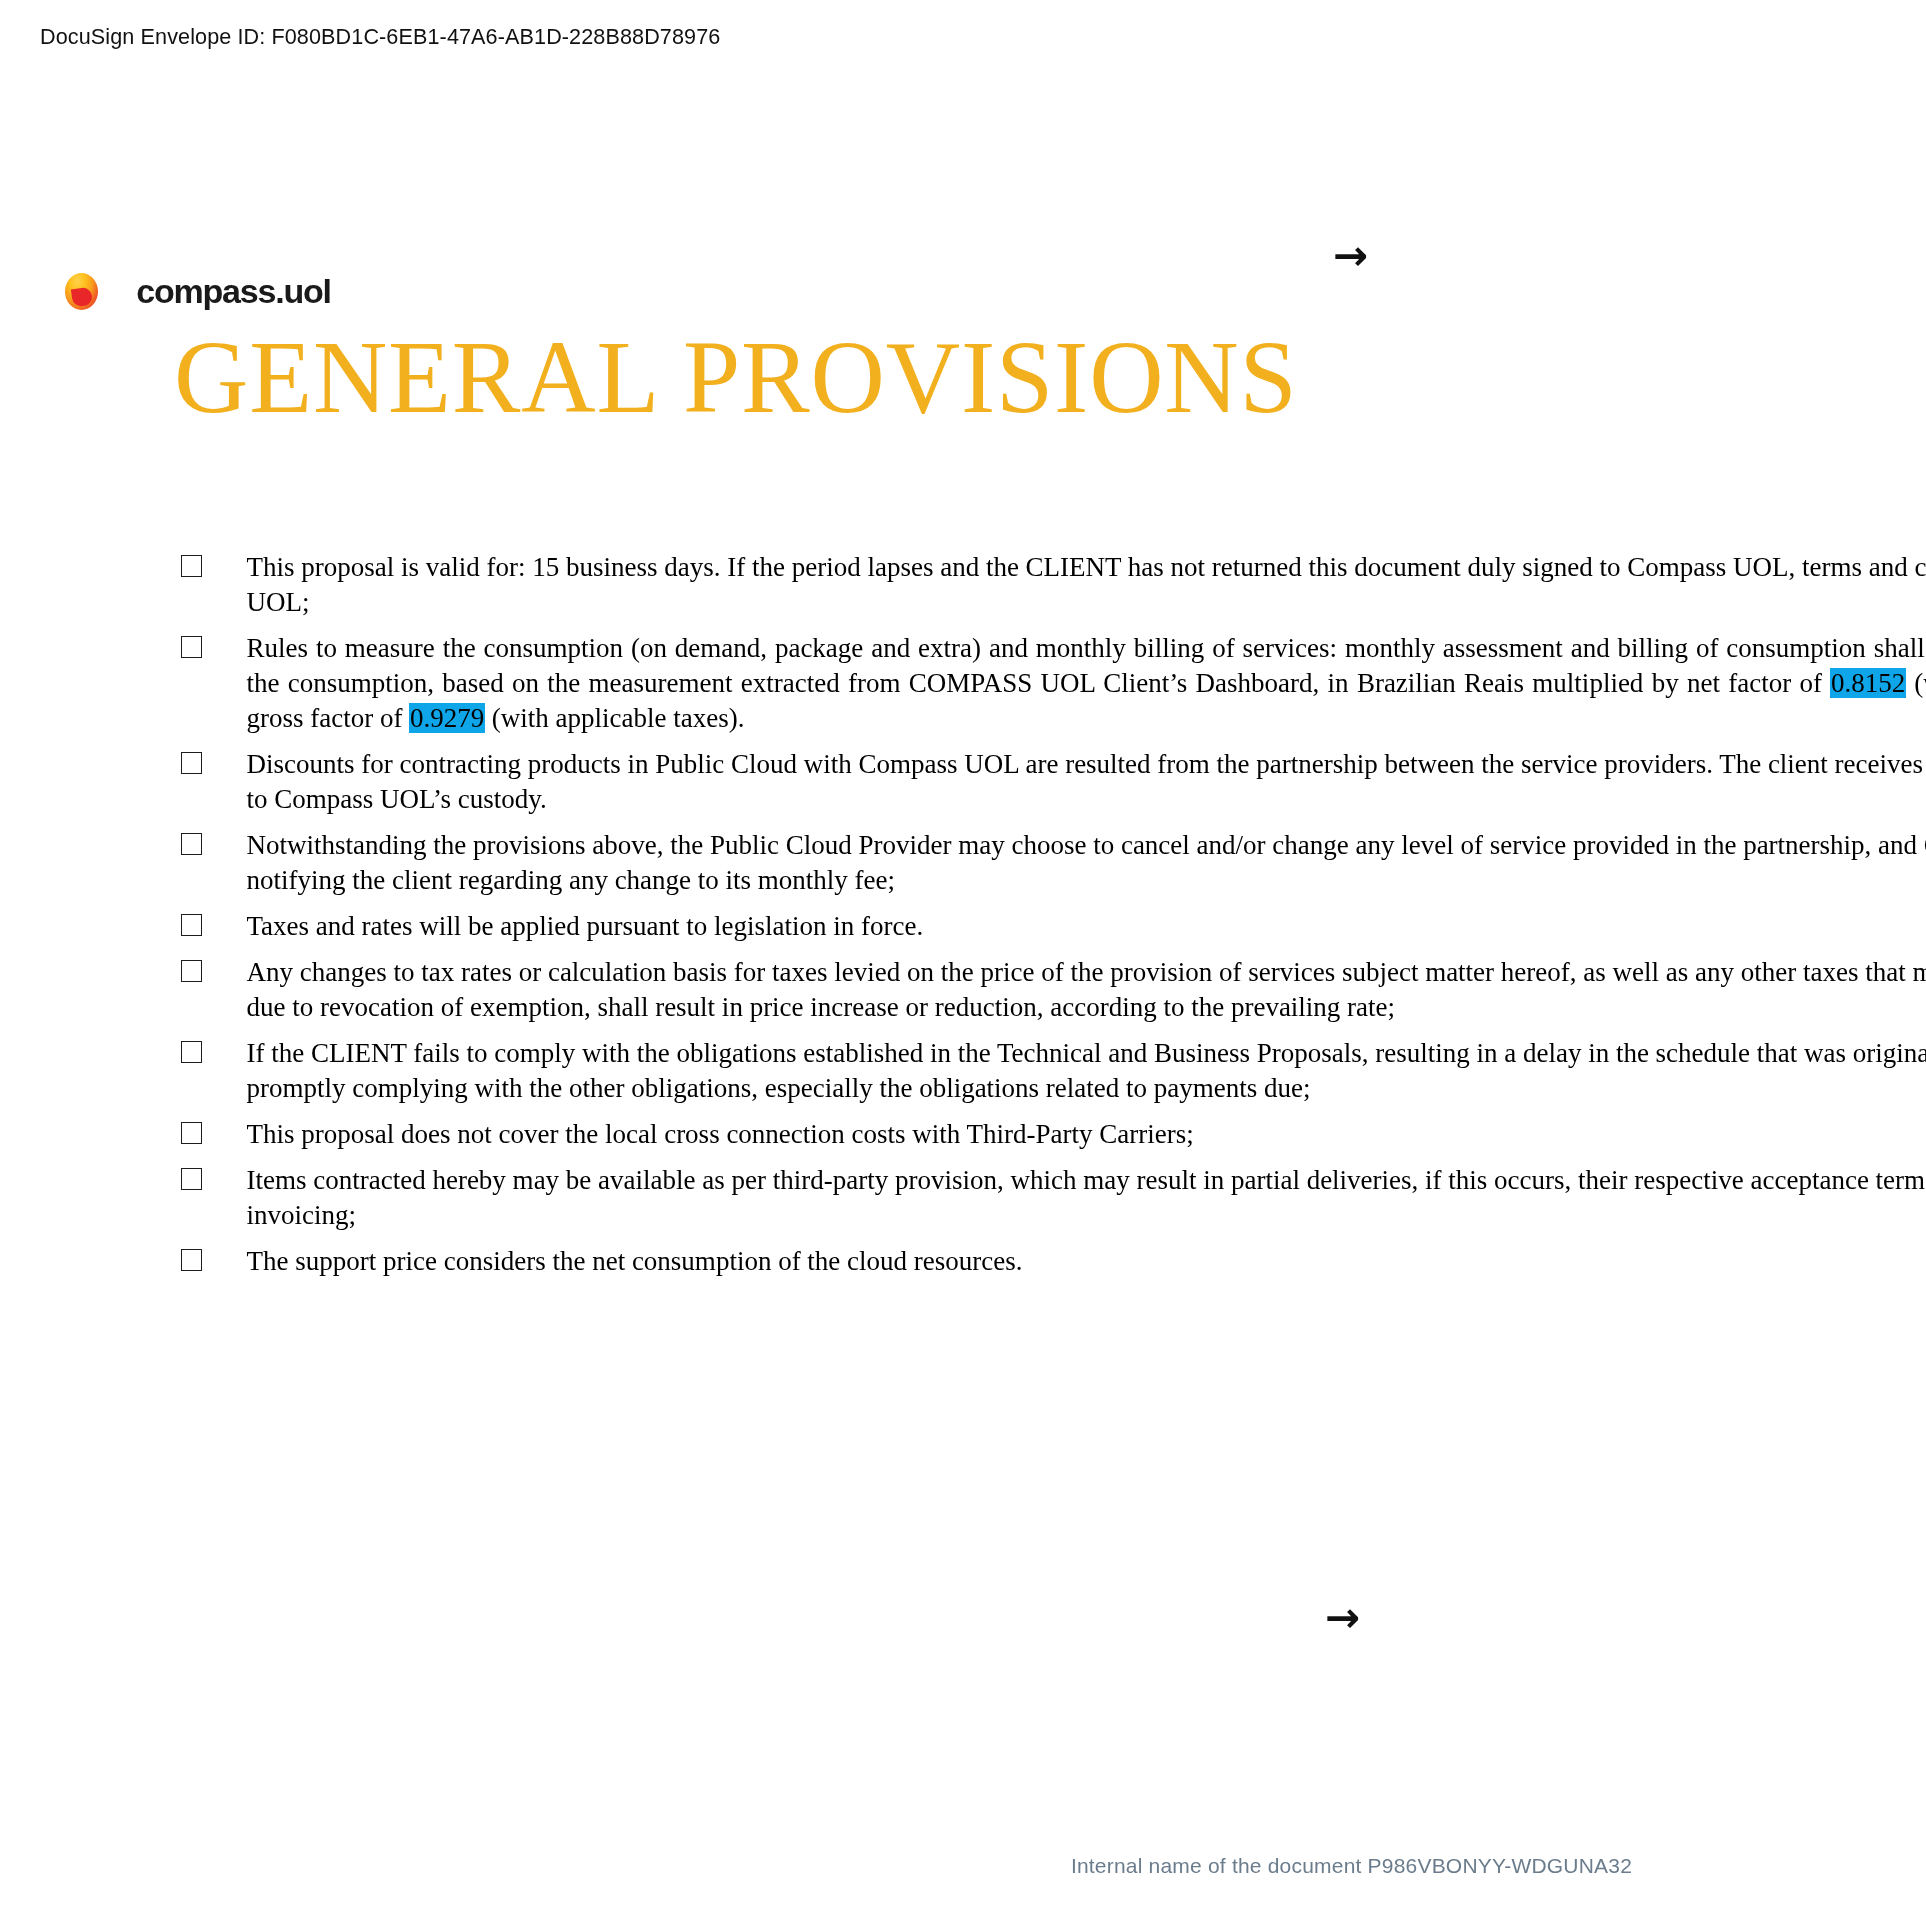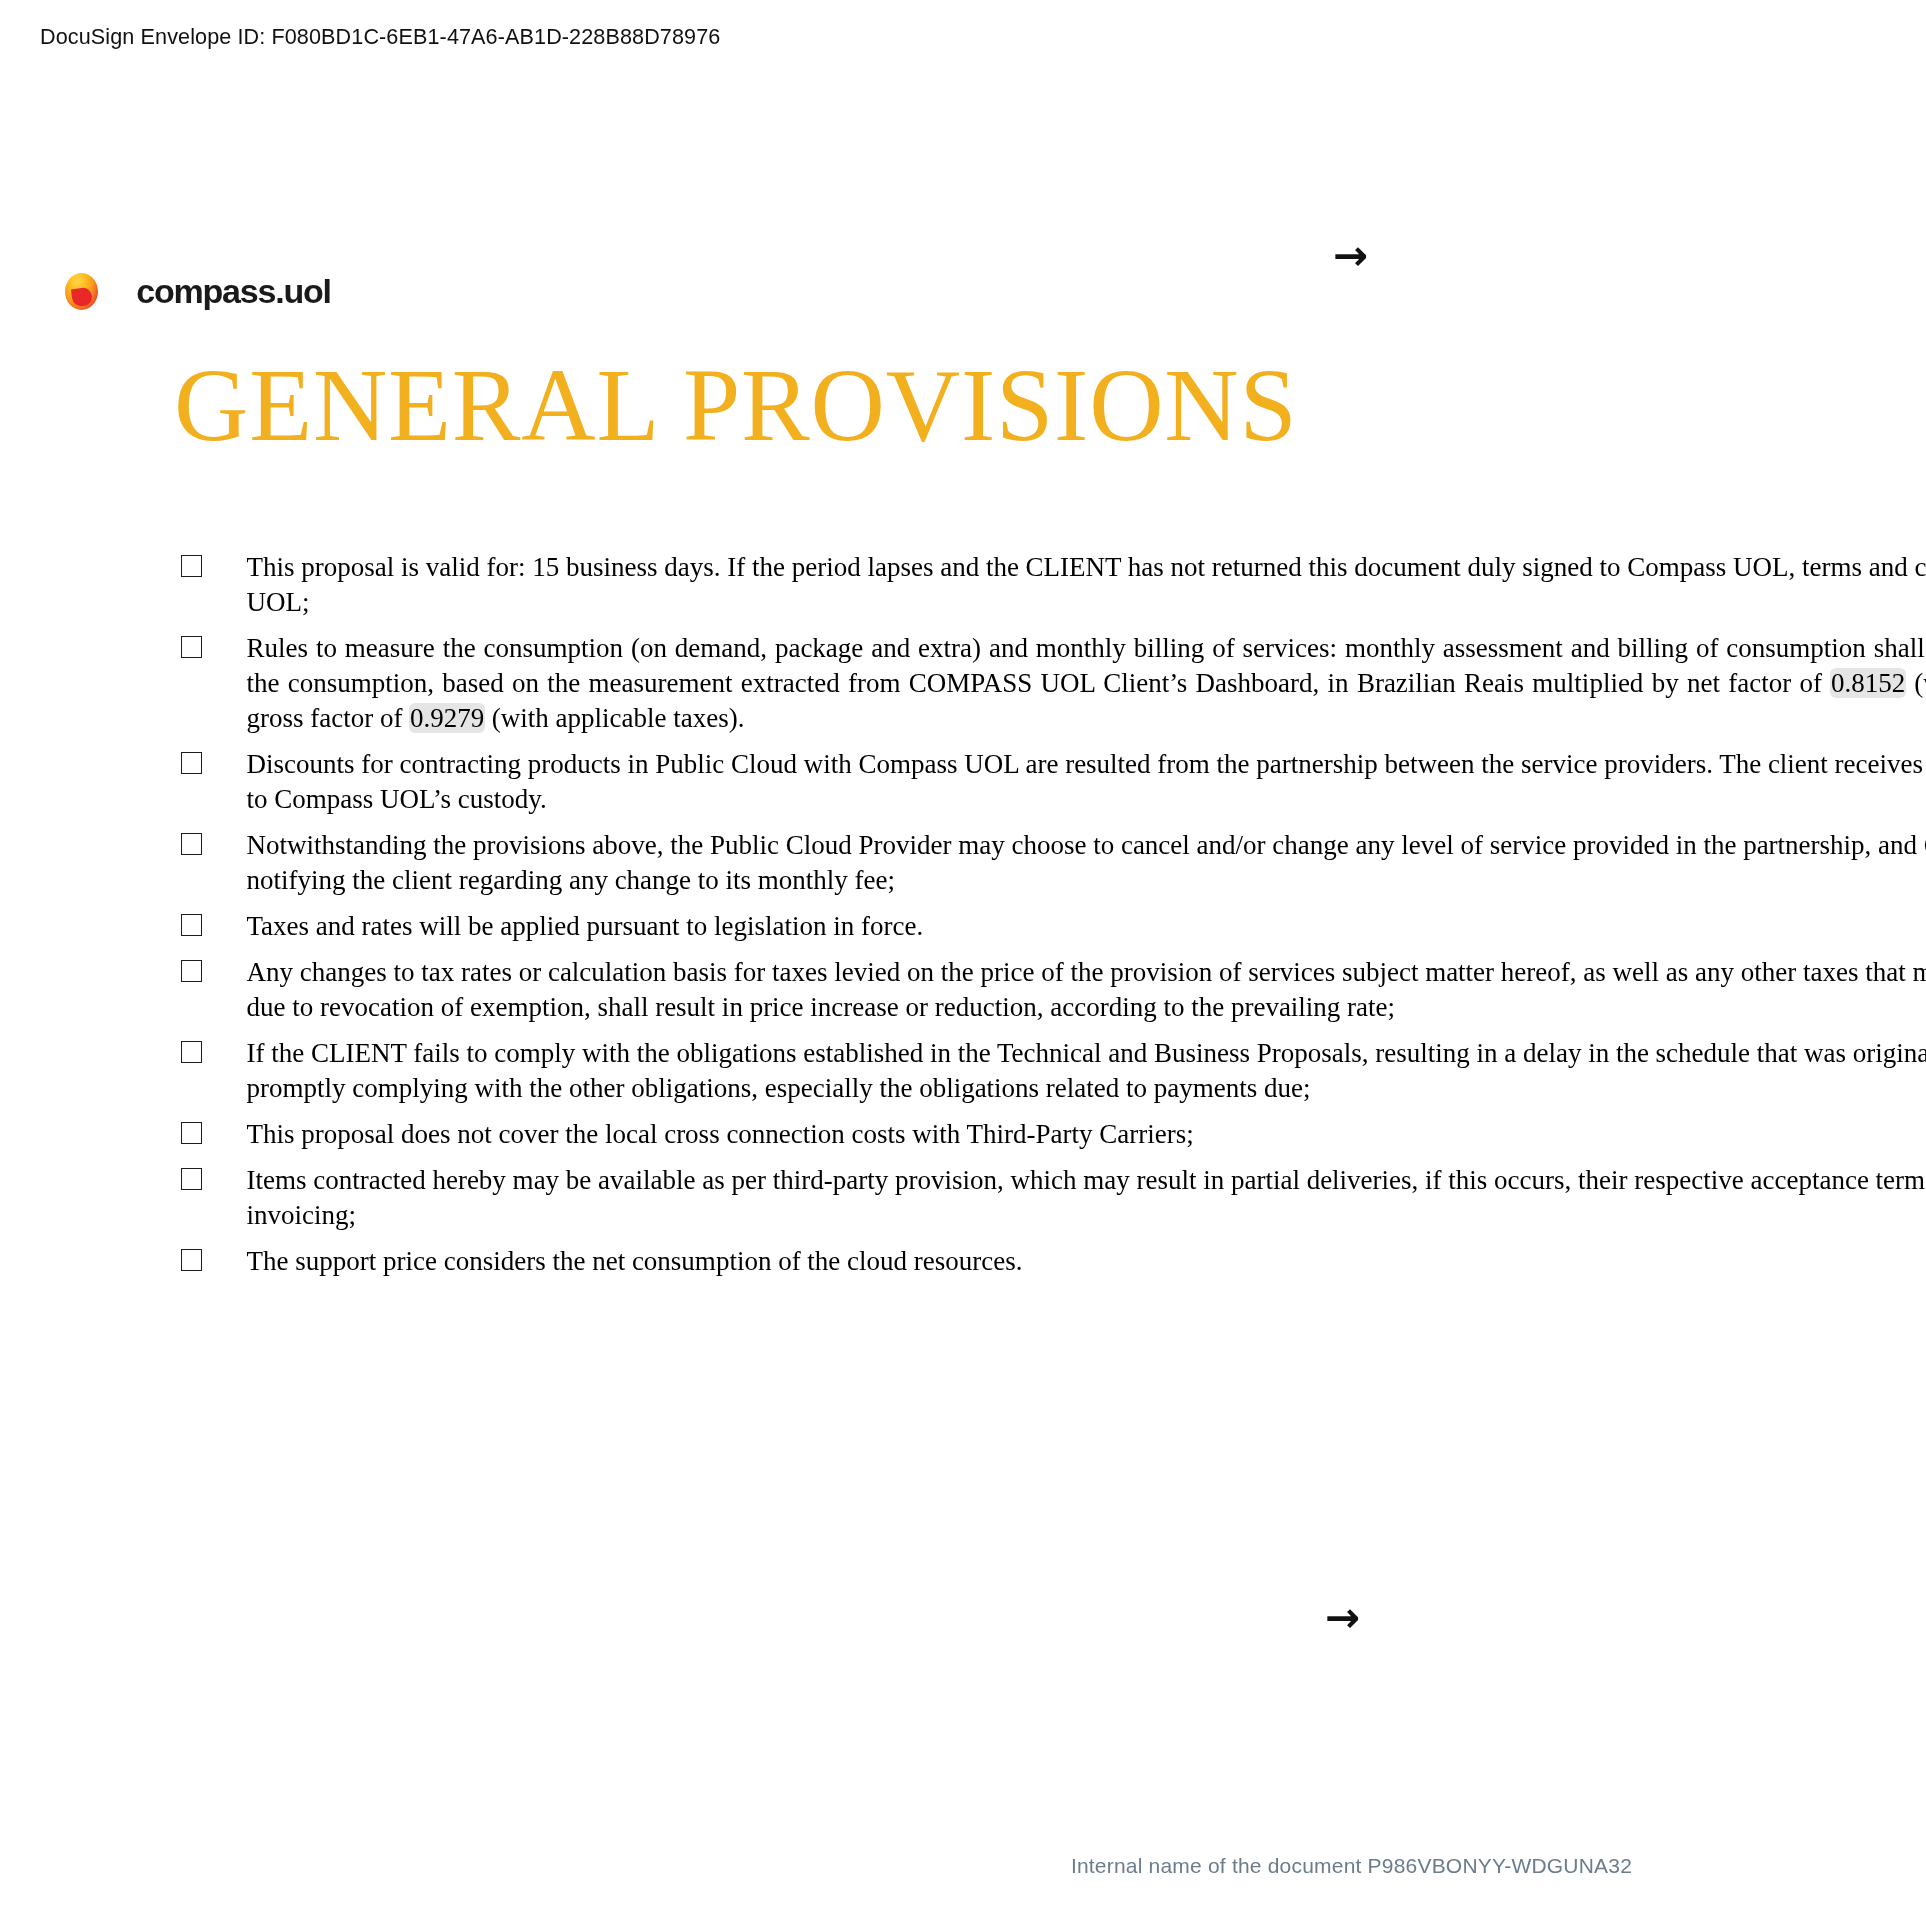--- a/index.html
+++ b/index.html
@@ -78,21 +78,20 @@
     position: absolute;
     left: 174px;
     top: 326px;
     font-family: "Liberation Serif", serif;
     font-size: 103px;
     font-weight: 400;
     color: #F2B01E;
     letter-spacing: 0.8px;
     line-height: 1;
     white-space: nowrap;
-    margin-top: 28px;
   }
 
   
   .arrow {
     position: absolute;
     font-family: "DejaVu Sans", sans-serif;
     font-size: 42px;
     line-height: 1;
     color: #111111;
     font-weight: 700;
@@ -127,23 +126,22 @@
     font-size: 27px;
     line-height: 1.30;
     color: #000000;
     text-align: left;
   }
   .bullet-text.justified {
     text-align: justify;
     text-justify: inter-word;
   }
   .hl {
-    background: #e5e5e5;
+    background: #0ea5e9;
     padding: 0 0.8px;
-    border-radius: 6px;
   }
 
   
   .footer-note {
     position: absolute;
     left: 0;
     top: 1854px;
     width: 2703px;
     text-align: center;
     font-family: "Liberation Sans", sans-serif;

